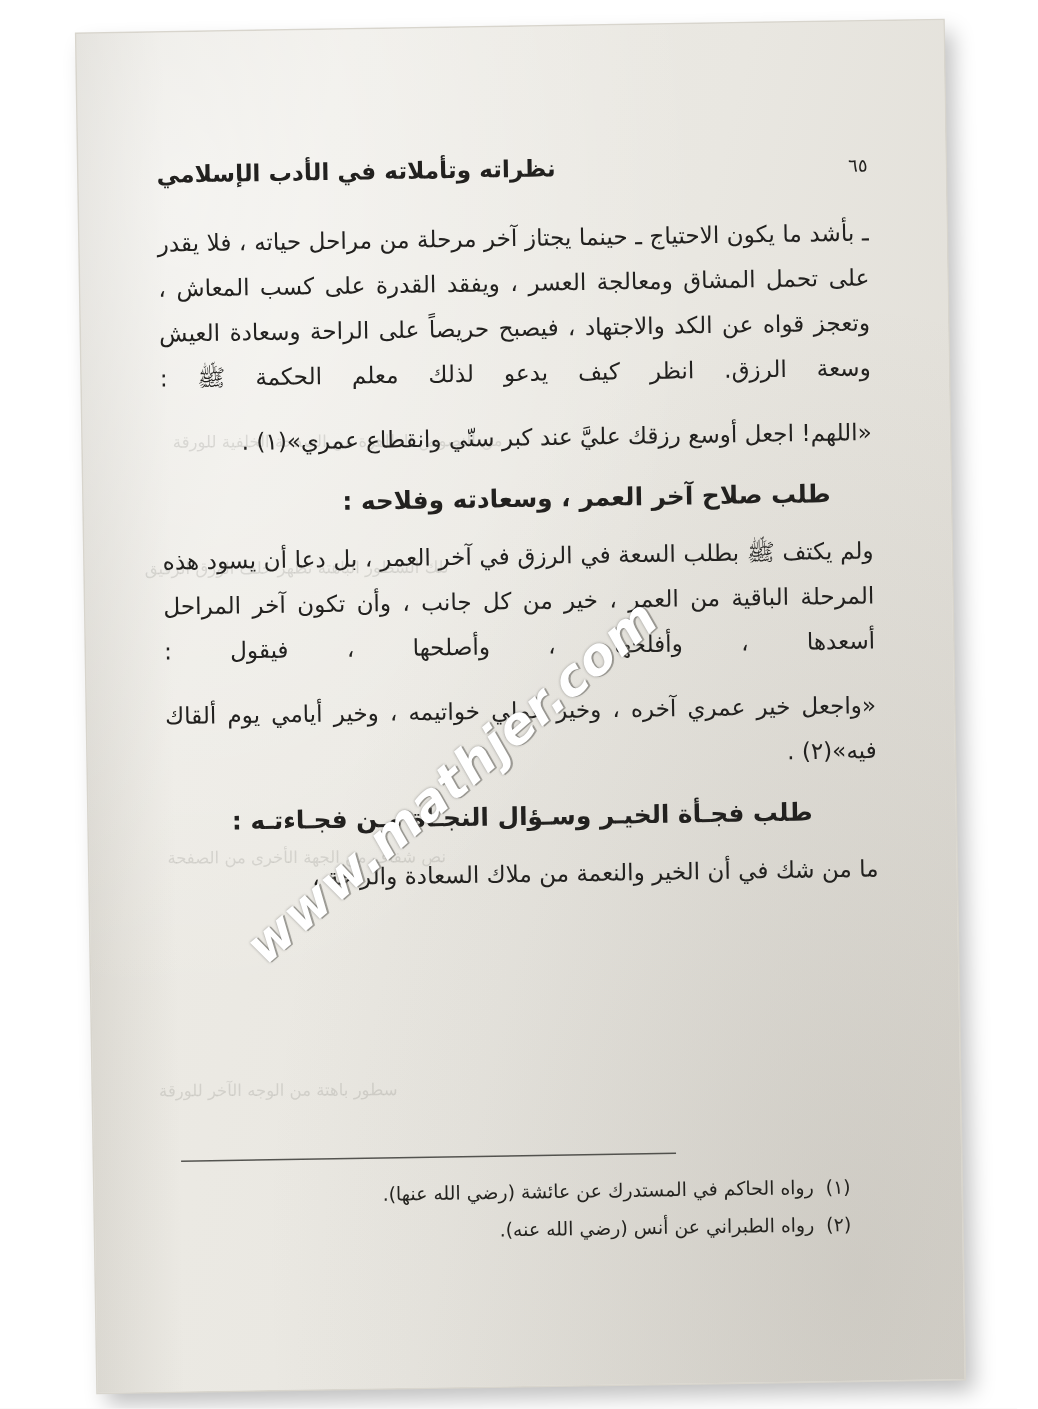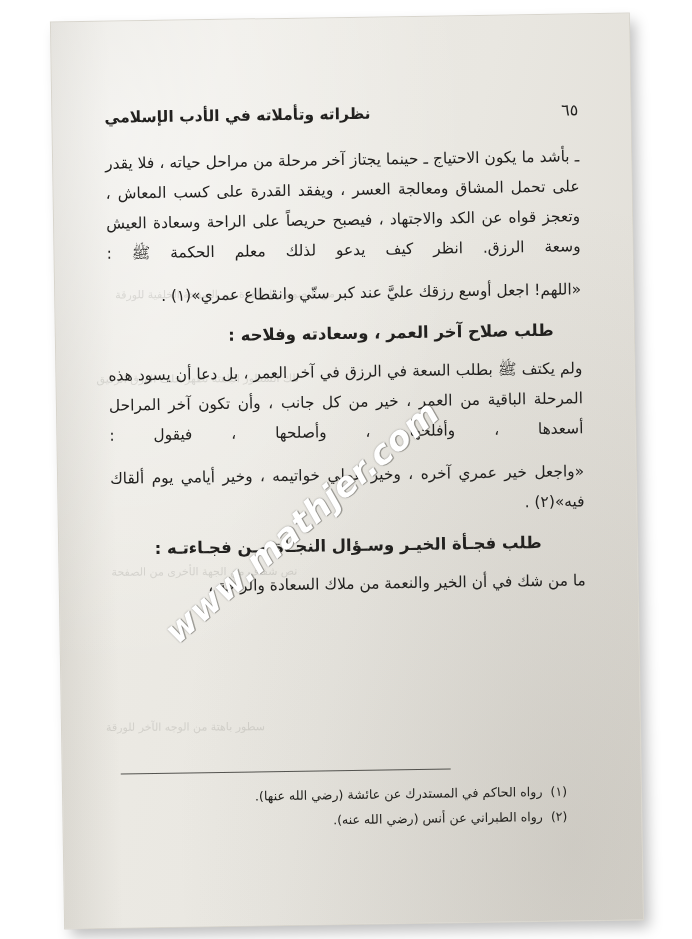--- a/index.html
+++ b/index.html
@@ -78,21 +78,21 @@
     justify-content: space-between;
     font-size: 15.5px;
     padding-bottom: 4px;
     margin-bottom: 18px;
   }
   .running-title {
     font-weight: 600;
     letter-spacing: 0.2px;
   }
   .folio {
-    font-size: 16px;
+    font-size: 12px;
     letter-spacing: 1px;
   }
 
   p.para {
     margin: 0 0 13px 0;
     font-size: 15.4px;
     line-height: 1.95;
     text-align: justify;
     text-align-last: justify;
   }

